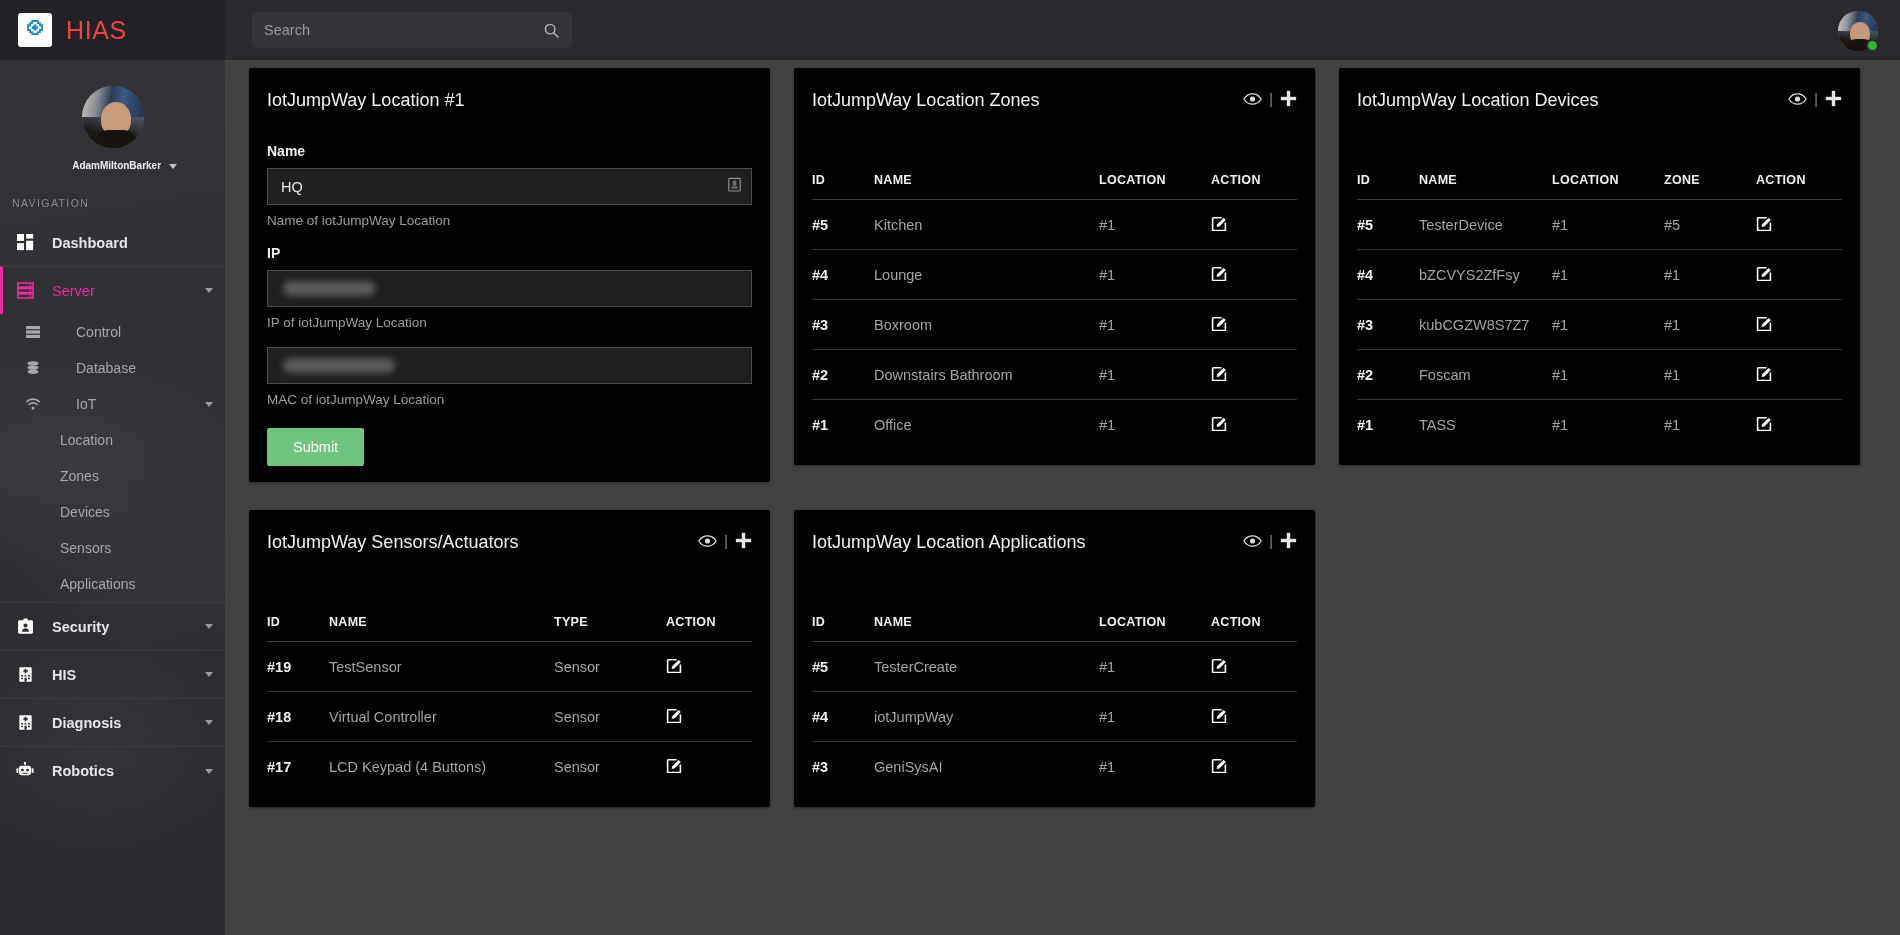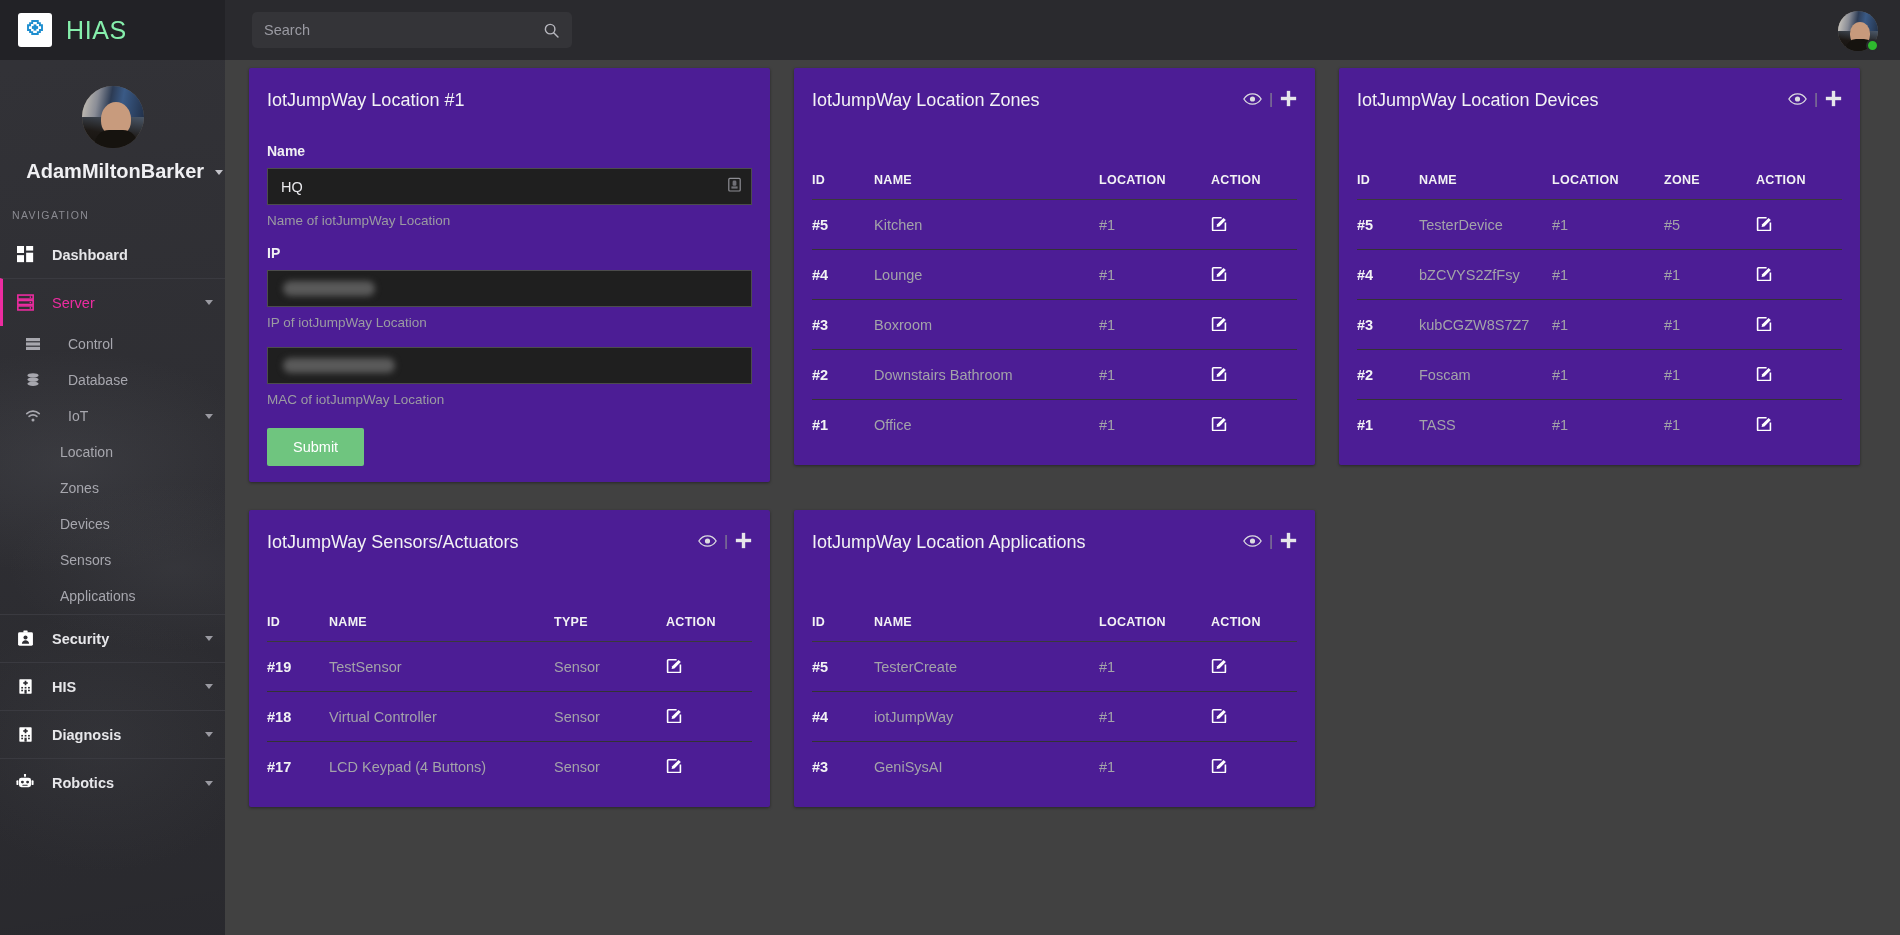--- a/index.html
+++ b/index.html
@@ -16,21 +16,21 @@
   }
   .brand {
     width: 225px; height: 60px; display: flex; align-items: center;
     padding-left: 18px; gap: 14px; background: #222226;
   }
   .brand-logo {
     width: 34px; height: 34px; background: #ffffff; border-radius: 3px;
     display: flex; align-items: center; justify-content: center;
   }
   .brand-title {
-    color: #86efac; font-size: 25px; font-weight: 400; letter-spacing: .6px;
+    color: #ef4444; font-size: 25px; font-weight: 400; letter-spacing: .6px;
   }
   .search-wrap {
     margin-left: 27px; width: 320px; height: 36px;
     background: #343438; border-radius: 5px;
     display: flex; align-items: center; padding: 0 12px;
   }
   .search-input {
     flex: 1; background: transparent; border: 0; outline: none;
     color: #c9c9cf; font-size: 14.5px; font-family: "Liberation Sans", sans-serif;
   }
@@ -77,21 +77,21 @@
   }
   .profile-pic .p1 { position:absolute; left:0; top:0; width:100%; height:52%;
     background: linear-gradient(100deg,#cfc8bb 0%,#8a8d96 26%,#2c3b54 46%,#3a5a86 64%,#22314a 100%); }
   .profile-pic .p2 { position:absolute; left:0; bottom:0; width:100%; height:50%;
     background: linear-gradient(10deg,#15120f 0%,#1e1a17 45%,#4a5768 100%); }
   .profile-pic .ph { position:absolute; left:19px; top:16px; width:30px; height:34px;
     border-radius:50% 50% 44% 44%; background:#c89b7d; }
   .profile-pic .pb { position:absolute; left:13px; bottom:0; width:42px; height:18px;
     border-radius:14px 14px 0 0; background:#16130f; }
   .profile-name {
-    margin-top: 12px; color: #f0f0f3; font-size: 20px; font-weight: 700; margin-left: 24px;
+    margin-top: 12px; color: #f0f0f3; font-size: 10px; font-weight: 700; margin-left: 24px;
   }
   .caret-sm {
     display:inline-block; margin-left:5px; width:0; height:0;
     border-left:4.5px solid transparent; border-right:4.5px solid transparent;
     border-top:5px solid #c3c3c9; vertical-align: middle;
   }
   .nav-label {
     color: #8b8b92; font-size: 10.5px; letter-spacing: 1.4px;
     padding: 20px 0 10px 12px; font-weight: 400;
   }
@@ -103,37 +103,37 @@
   .nav-item.top-entry { border-top: none; }
   .nav-item .ico { width: 22px; display:flex; align-items:center; justify-content:center; }
   .nav-item .lbl { flex: 1; font-weight: 700; }
   .nav-item.active { color: #ec2ca0; border-left: 3px solid #ec2ca0; padding-left: 11px; }
   .nav-item.active .lbl { color: #ec2ca0; font-weight: 400; }
   .nav-caret {
     width:0;height:0;border-left:4.5px solid transparent;border-right:4.5px solid transparent;
     border-top:5px solid #9a9aa1;
   }
   .subnav-item {
-    display: flex; align-items: center; gap: 24px;
+    display: flex; align-items: center; gap: 32px;
     padding: 10px 12px 10px 48px; color: #a7a7ae; font-size: 14px; cursor: pointer;
   }
   .subnav-item .ico { width: 22px; margin-left: -26px; display:flex; align-items:center; justify-content:center; }
   .subnav-item.plain { padding-left: 60px; }
   .subnav-item .scaret { margin-left:auto; width:0;height:0;
     border-left:4.5px solid transparent;border-right:4.5px solid transparent;
     border-top:5px solid #9a9aa1; }
   
   .content { position: absolute; left: 225px; top: 60px; width: 1675px; height: 875px; padding: 8px 0 0 0; }
   .grid { display: flex; flex-wrap: wrap; gap: 0; padding: 0 12px; }
   .col { padding: 0 12px 28px 12px; }
   .col-a { width: 545px; }
   .col-b { width: 545px; }
   .col-c { width: 545px; }
   .card {
-    background: #4c1d95; border-radius: 2px; padding: 22px 18px 16px 18px;
+    background: #000000; border-radius: 2px; padding: 22px 18px 16px 18px;
     box-shadow: 0 1px 3px rgba(0,0,0,.4);
   }
   .card-head { display: flex; align-items: flex-start; }
   .card-title { color: #f2f2f4; font-size: 18px; font-weight: 400; flex: 1; }
   .card-actions { display: flex; align-items: center; gap: 7px; color: #dcdce0; }
   .pipe { color: #8c8c93; font-size: 14px; }
   .icon-btn { cursor: pointer; display: flex; align-items: center; }
   
   .form { margin-top: 32px; }
   .f-label { color: #f0f0f3; font-size: 14px; font-weight: 700; margin-bottom: 9px; }

